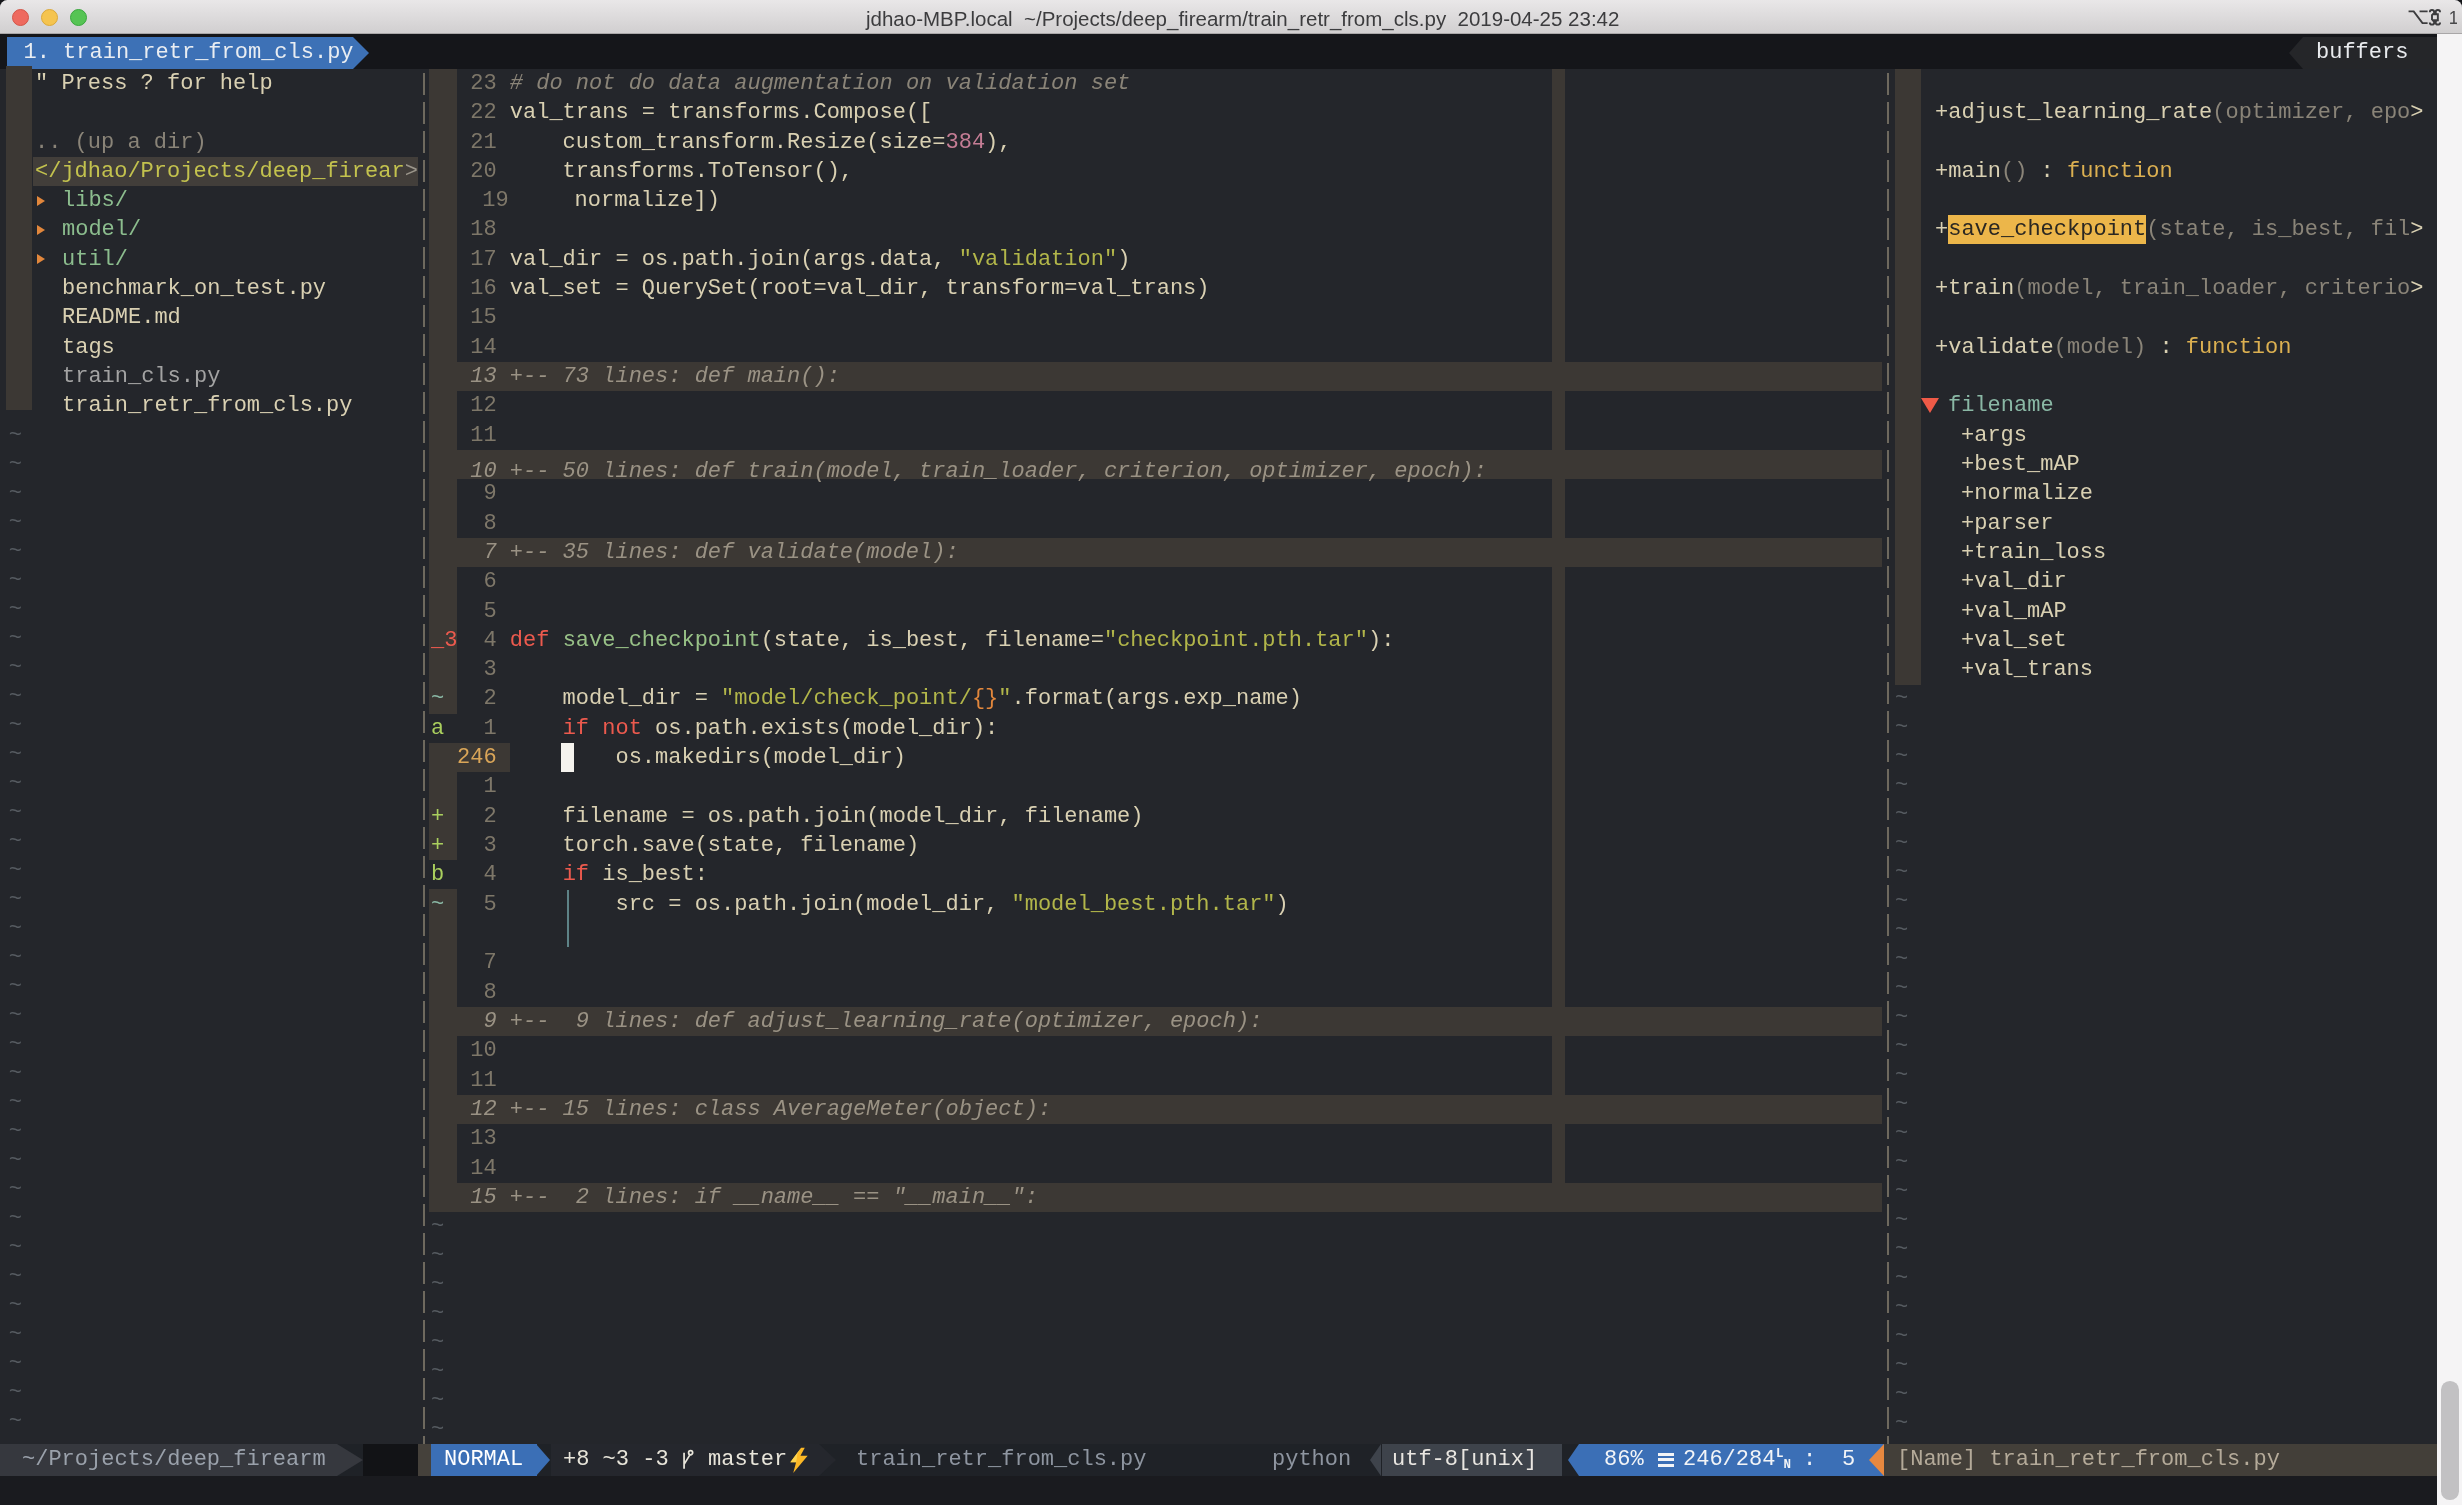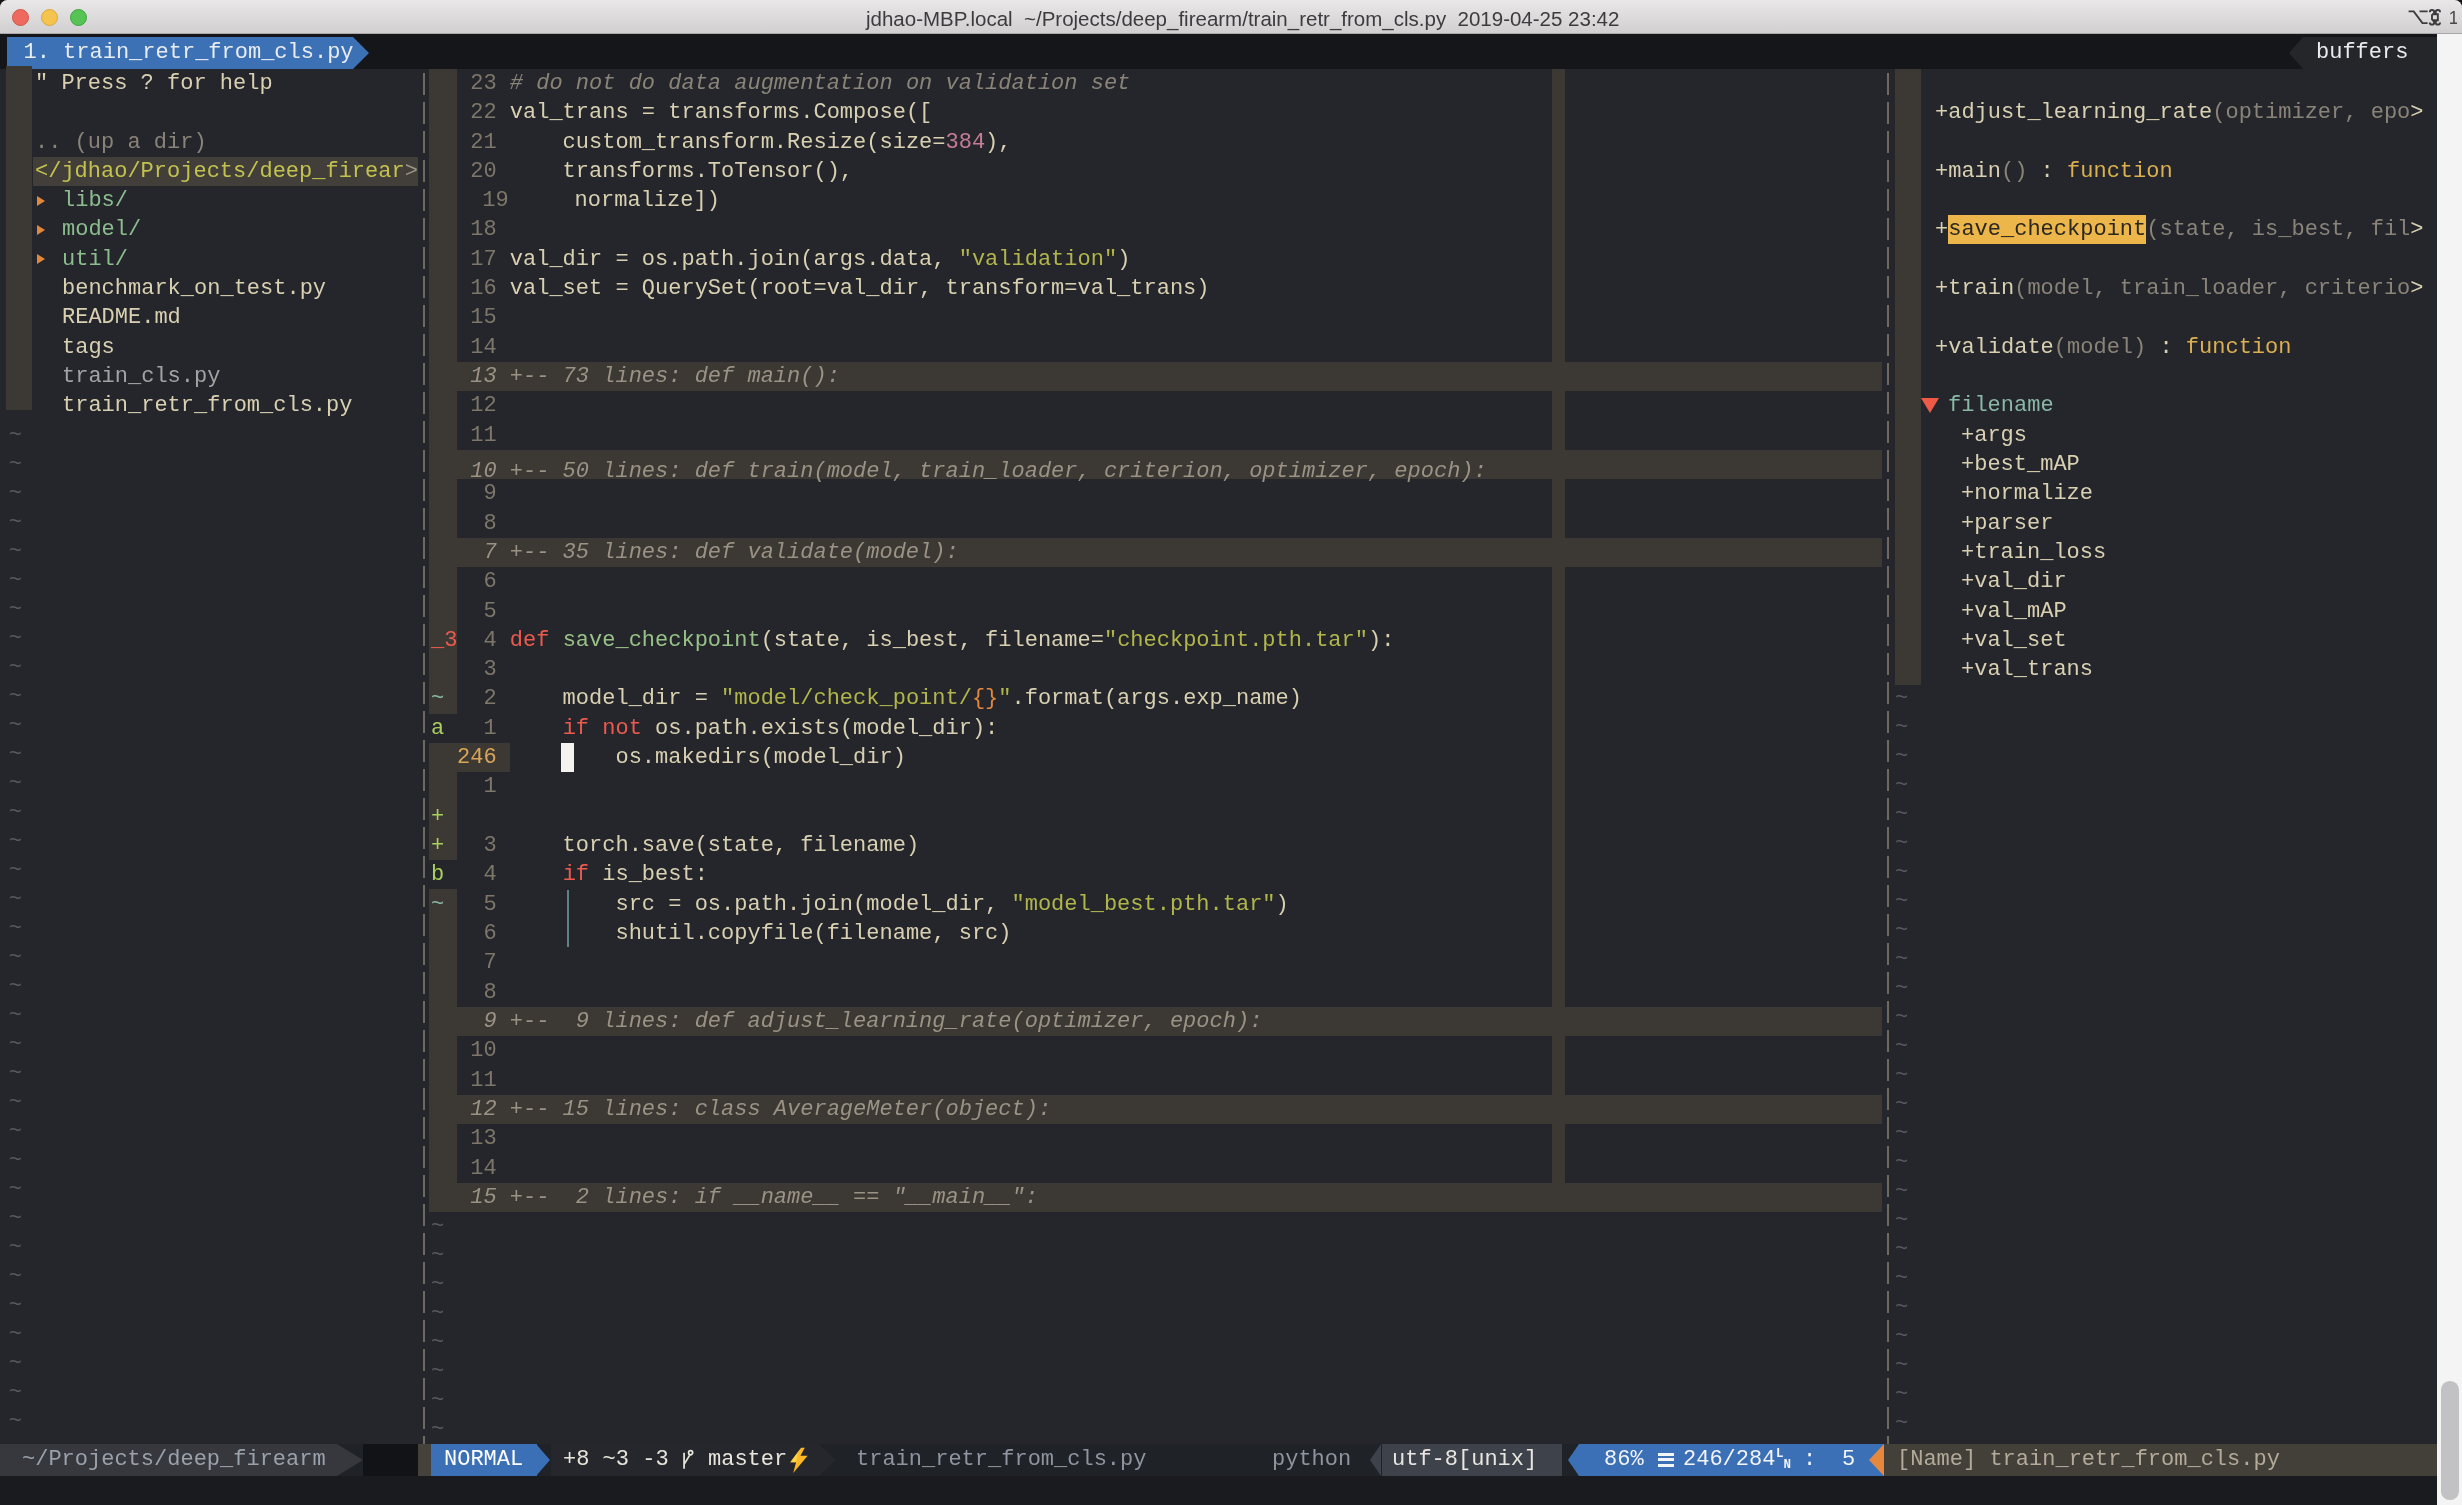--- a/index.html
+++ b/index.html
@@ -159,27 +159,27 @@
 <div class="t" style="left:431px;top:626px"><span style="color:#ec5a4e;">_3</span></div>
 <div class="t" style="left:457px;top:626px"><span style="color:#7e7769;">  4 </span><span style="color:#ec5a4e;">def</span> <span style="color:#98c187;">save_checkpoint</span><span style="color:#d9d0b2;">(state, is_best, filename=</span><span style="color:#b2b64a;">"checkpoint.pth.tar"</span><span style="color:#d9d0b2;">):</span></div>
 <div class="t" style="left:457px;top:655px"><span style="color:#7e7769;">  3 </span></div>
 <div class="t" style="left:431px;top:684px"><span style="color:#8ab8a5;">~</span></div>
 <div class="t" style="left:457px;top:684px"><span style="color:#7e7769;">  2 </span><span style="color:#d9d0b2;">    model_dir = </span><span style="color:#b2b64a;">"model/check_point/</span><span style="color:#e2873c;">{}</span><span style="color:#b2b64a;">"</span><span style="color:#d9d0b2;">.format(args.exp_name)</span></div>
 <div class="t" style="left:431px;top:714px"><span style="color:#aacf5e;">a</span></div>
 <div class="t" style="left:457px;top:714px"><span style="color:#7e7769;">  1 </span>    <span style="color:#ec5a4e;">if</span> <span style="color:#ec5a4e;">not</span><span style="color:#d9d0b2;"> os.path.exists(model_dir):</span></div>
 <div class="t" style="left:457px;top:743px"><span style="color:#d9a558;">246 </span><span style="color:#d9d0b2;">        os.makedirs(model_dir)</span></div>
 <div class="t" style="left:457px;top:772px"><span style="color:#7e7769;">  1 </span></div>
 <div class="t" style="left:431px;top:802px"><span style="color:#aacf5e;">+</span></div>
+<div class="t" style="left:457px;top:802px"><span style="color:#7e7769;">  2 </span><span style="color:#d9d0b2;">    filename = os.path.join(model_dir, filename)</span></div>
 <div class="t" style="left:431px;top:831px"><span style="color:#aacf5e;">+</span></div>
 <div class="t" style="left:457px;top:831px"><span style="color:#7e7769;">  3 </span><span style="color:#d9d0b2;">    torch.save(state, filename)</span></div>
 <div class="t" style="left:431px;top:860px"><span style="color:#aacf5e;">b</span></div>
 <div class="t" style="left:457px;top:860px"><span style="color:#7e7769;">  4 </span>    <span style="color:#ec5a4e;">if</span><span style="color:#d9d0b2;"> is_best:</span></div>
 <div class="t" style="left:431px;top:890px"><span style="color:#8ab8a5;">~</span></div>
 <div class="t" style="left:457px;top:890px"><span style="color:#7e7769;">  5 </span><span style="color:#d9d0b2;">        src = os.path.join(model_dir, </span><span style="color:#b2b64a;">"model_best.pth.tar"</span><span style="color:#d9d0b2;">)</span></div>
-<div class="t" style="left:457px;top:919px"><span style="color:#7e7769;">  6 </span><span style="color:#d9d0b2;">        shutil.copyfile(filename, src)</span></div>
 <div class="t" style="left:457px;top:948px"><span style="color:#7e7769;">  7 </span></div>
 <div class="t" style="left:457px;top:978px"><span style="color:#7e7769;">  8 </span></div>
 <div class="t" style="left:457px;top:1007px"><span style="color:#9a9284;font-style:italic;">  9 +--  9 lines: def adjust_learning_rate(optimizer, epoch):</span></div>
 <div class="t" style="left:457px;top:1036px"><span style="color:#7e7769;"> 10 </span></div>
 <div class="t" style="left:457px;top:1066px"><span style="color:#7e7769;"> 11 </span></div>
 <div class="t" style="left:457px;top:1095px"><span style="color:#9a9284;font-style:italic;"> 12 +-- 15 lines: class AverageMeter(object):</span></div>
 <div class="t" style="left:457px;top:1124px"><span style="color:#7e7769;"> 13 </span></div>
 <div class="t" style="left:457px;top:1154px"><span style="color:#7e7769;"> 14 </span></div>
 <div class="t" style="left:457px;top:1183px"><span style="color:#9a9284;font-style:italic;"> 15 +--  2 lines: if __name__ == "__main__":</span></div>
 <div class="t" style="left:1935px;top:98px"><span style="color:#d9d0b2;">+adjust_learning_rate</span><span style="color:#8a8478;">(optimizer, epo</span><span style="color:#d9d0b2;">&gt;</span></div>

